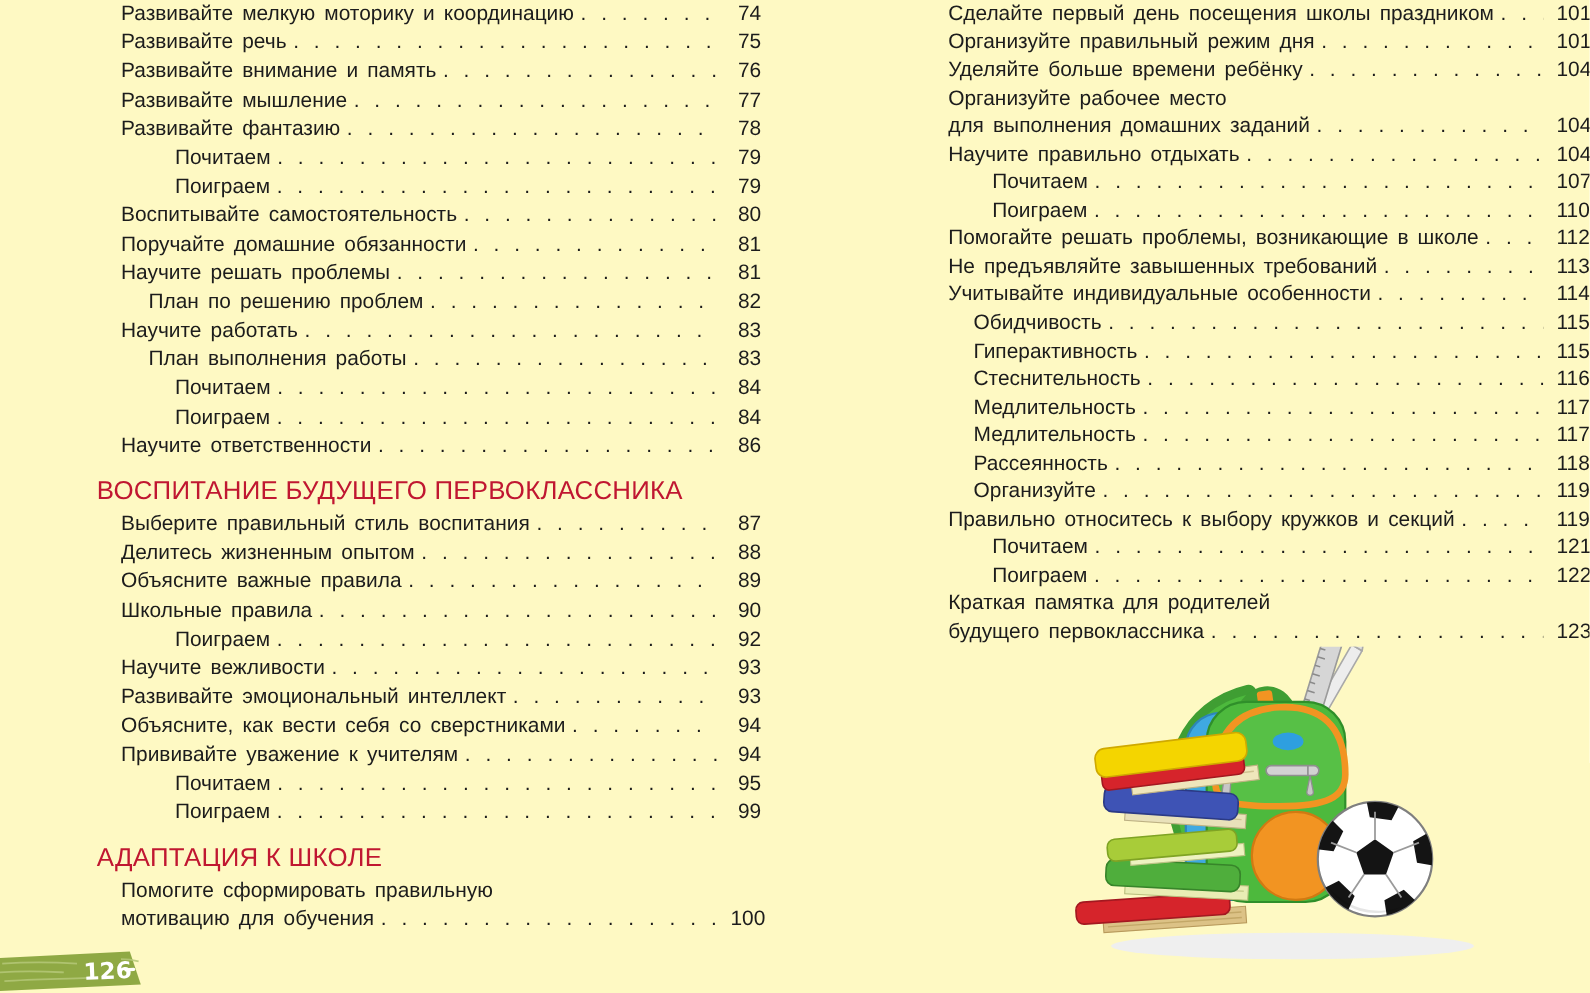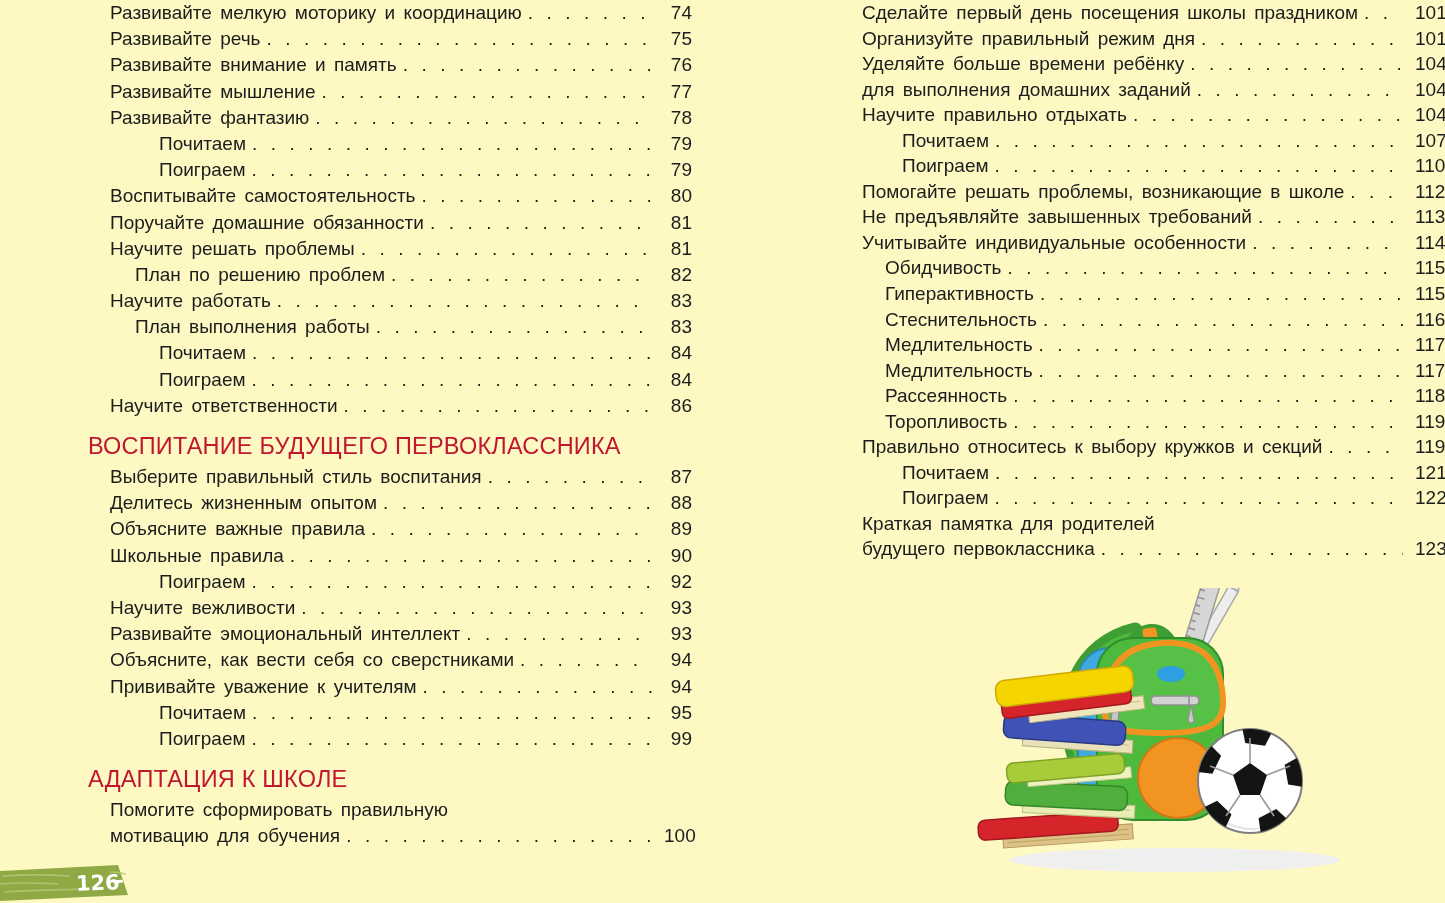--- a/index.html
+++ b/index.html
@@ -197,20 +197,25 @@
       <div class="toc-row i0">
       <span class="lbl">Организуйте правильный режим дня</span>
       <span class="dots"></span>
       <span class="pg">101</span>
     </div>
       <div class="toc-row i0">
       <span class="lbl">Уделяйте больше времени ребёнку</span>
       <span class="dots"></span>
       <span class="pg">104</span>
     </div>
+      <div class="toc-row pre i0">
+      <span class="lbl">Организуйте рабочее место</span>
+      <span class="dots"></span>
+      <span class="pg"></span>
+    </div>
       <div class="toc-row i0">
       <span class="lbl">для выполнения домашних заданий</span>
       <span class="dots"></span>
       <span class="pg">104</span>
     </div>
       <div class="toc-row i0">
       <span class="lbl">Научите правильно отдыхать</span>
       <span class="dots"></span>
       <span class="pg">104</span>
     </div>
@@ -263,21 +268,21 @@
       <span class="lbl">Медлительность</span>
       <span class="dots"></span>
       <span class="pg">117</span>
     </div>
       <div class="toc-row i1">
       <span class="lbl">Рассеянность</span>
       <span class="dots"></span>
       <span class="pg">118</span>
     </div>
       <div class="toc-row i1">
-      <span class="lbl">Торопливость</span>
+      <span class="lbl">Организуйте</span>
       <span class="dots"></span>
       <span class="pg">119</span>
     </div>
       <div class="toc-row i0">
       <span class="lbl">Правильно относитесь к выбору кружков и секций</span>
       <span class="dots"></span>
       <span class="pg">119</span>
     </div>
       <div class="toc-row i2">
       <span class="lbl">Почитаем</span>

